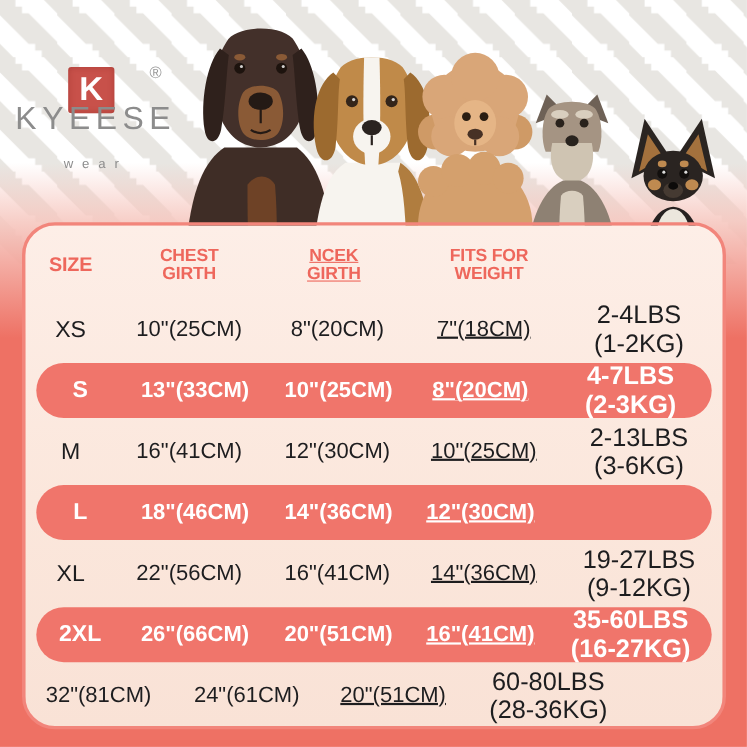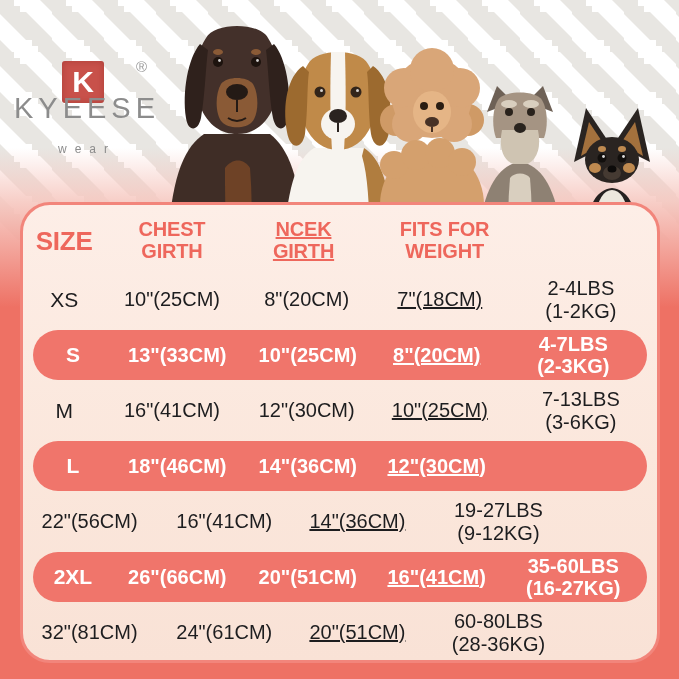--- a/index.html
+++ b/index.html
@@ -40,28 +40,28 @@
 
   .dogs{position:absolute;left:0;top:0;z-index:2;}
 
   
   .panel{position:absolute;left:20px;top:202px;width:640px;height:461px;z-index:3;
     border:3px solid var(--panel-border);border-radius:30px;
     background:linear-gradient(180deg,#fdeee7 0%,#fbe7dc 55%,#f9e2d6 100%);
     padding-top:5px;overflow:hidden;}
   .trow{display:flex;align-items:center;height:55px;color:var(--ink);}
   .thead{height:62px;color:var(--header-text);font-weight:bold;}
-  .thead .cell{font-size:20px;line-height:1.08;letter-spacing:-0.2px;}
+  .thead .cell{font-size:16px;line-height:1.08;letter-spacing:-0.2px;}
   .cell{text-align:center;white-space:pre-line;}
   .c0{width:13%;font-size:21px;}
   .c1{width:21%;font-size:20px;}
   .c2{width:21.5%;font-size:20px;}
   .c3{width:20.5%;font-size:20px;text-decoration:underline;}
-  .c4{width:24%;font-size:20px;line-height:1.12;}
-  .thead .c0{font-size:26px;}
+  .c4{width:24%;font-size:23px;line-height:1.12;}
+  .thead .c0{font-size:18px;}
   .trow.hl{height:50px;margin:3px 10px;border-radius:26px;background:var(--coral);
     color:#fff;font-weight:600;}
 </style>
 </head>
 <body>
 
 <div class="canvas">
 
   <svg class="houndstooth" width="679" height="240" aria-hidden="true">
     <defs>
@@ -206,32 +206,33 @@
       <div class="cell c3">8"(20CM)</div>
       <div class="cell c4">4-7LBS
 (2-3KG)</div>
     </div>
 
     <div class="trow">
       <div class="cell c0">M</div>
       <div class="cell c1">16"(41CM)</div>
       <div class="cell c2">12"(30CM)</div>
       <div class="cell c3">10"(25CM)</div>
-      <div class="cell c4">7-13LBS
+      <div class="cell c4">2-13LBS
 (3-6KG)</div>
     </div>
 
     <div class="trow hl">
       <div class="cell c0">L</div>
       <div class="cell c1">18"(46CM)</div>
       <div class="cell c2">14"(36CM)</div>
       <div class="cell c3">12"(30CM)</div>
     </div>
 
     <div class="trow">
+      <div class="cell c0">XL</div>
       <div class="cell c1">22"(56CM)</div>
       <div class="cell c2">16"(41CM)</div>
       <div class="cell c3">14"(36CM)</div>
       <div class="cell c4">19-27LBS
 (9-12KG)</div>
     </div>
 
     <div class="trow hl">
       <div class="cell c0">2XL</div>
       <div class="cell c1">26"(66CM)</div>

